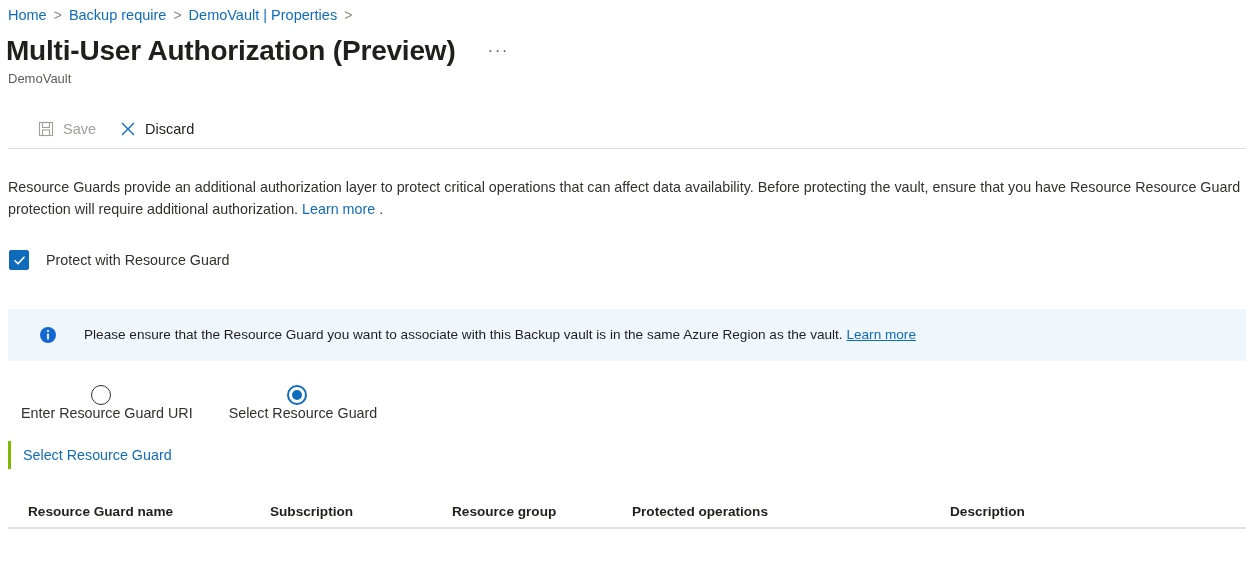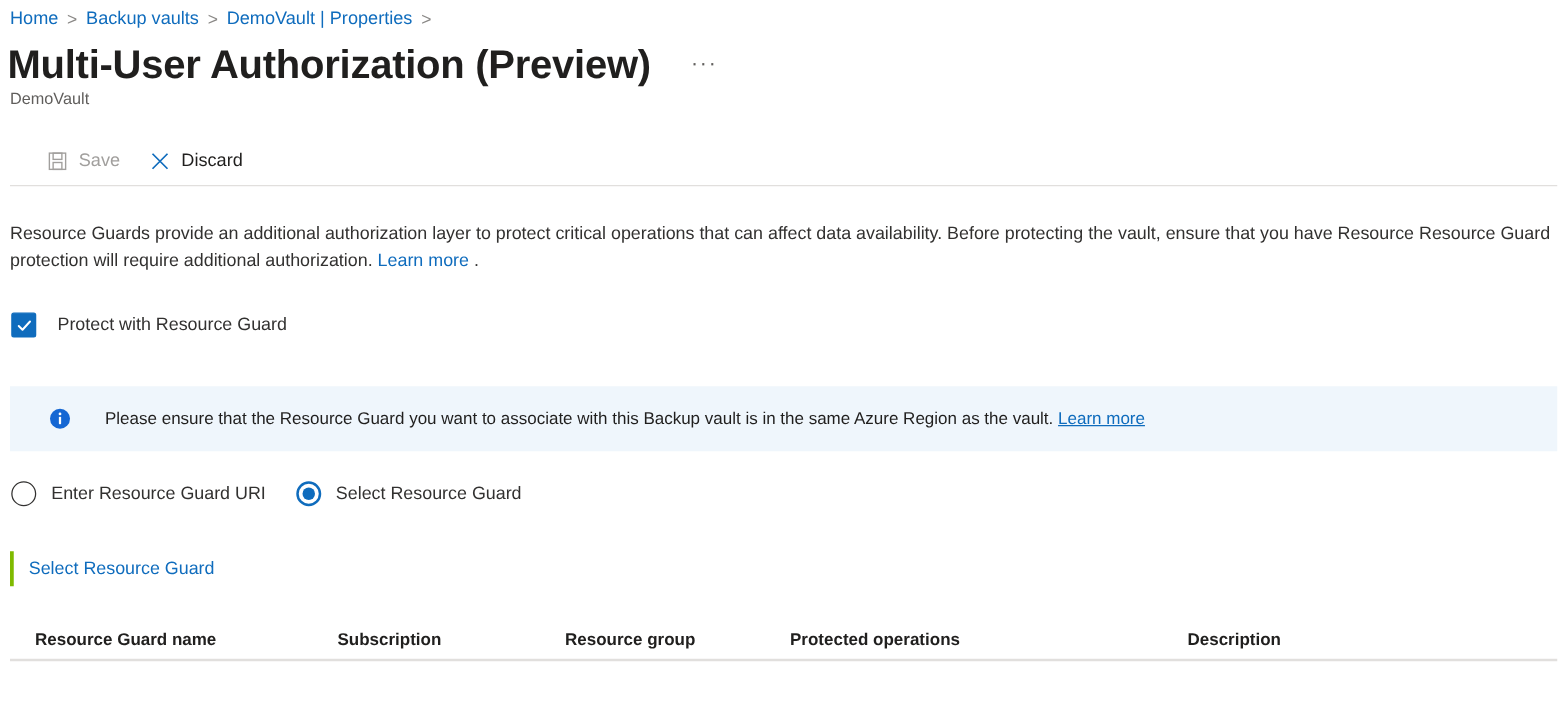--- a/index.html
+++ b/index.html
@@ -42,21 +42,21 @@
 
   
   .title-row {
     position: absolute;
     top: 33px;
     left: 6px;
     display: flex;
     align-items: center;
   }
   .page-title {
-    font-size: 32px;
+    font-size: 28px;
     line-height: 36px;
     font-weight: 600;
     color: #201f1e;
     letter-spacing: -0.2px;
     white-space: nowrap;
   }
   .more-btn {
     margin-left: 26px;
     color: #605e5c;
     font-size: 17px;
@@ -195,20 +195,21 @@
     top: 385px;
     left: 9px;
     display: flex;
     align-items: center;
   }
   .radio-item {
     display: flex;
     align-items: center;
     cursor: pointer;
     margin-right: 24px;
+    flex-direction: column;
   }
   .radio-outer {
     width: 20px;
     height: 20px;
     border-radius: 50%;
     border: 1.5px solid #323130;
     box-sizing: border-box;
     display: flex;
     align-items: center;
     justify-content: center;
@@ -290,21 +291,21 @@
     font-size: 14px;
     color: #323130;
   }
 </style>
 </head>
 <body>
 
 <div class="breadcrumb">
   <span class="crumb-link">Home</span>
   <span class="crumb-sep">&gt;</span>
-  <span class="crumb-link">Backup vaults</span>
+  <span class="crumb-link">Backup require</span>
   <span class="crumb-sep">&gt;</span>
   <span class="crumb-link">DemoVault | Properties</span>
   <span class="crumb-sep">&gt;</span>
 </div>
 
 <div class="title-row">
   <span class="page-title">Multi-User Authorization (Preview)</span>
   <span class="more-btn">···</span>
 </div>
 <div class="subtitle">DemoVault</div>

